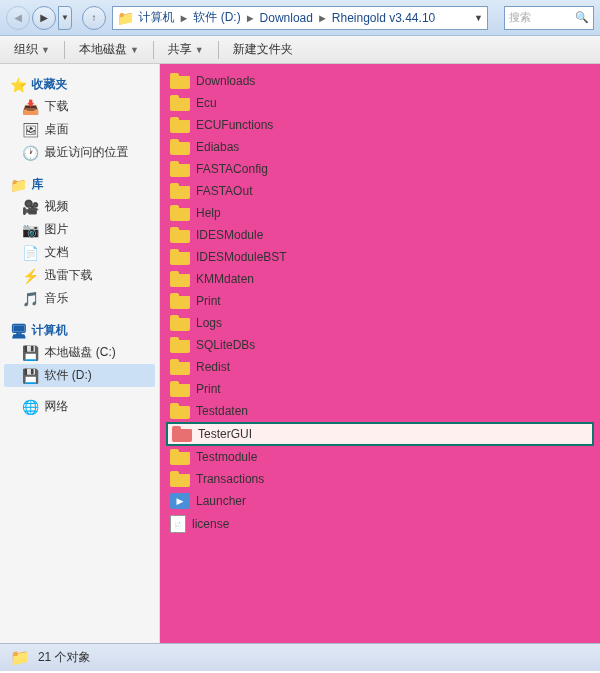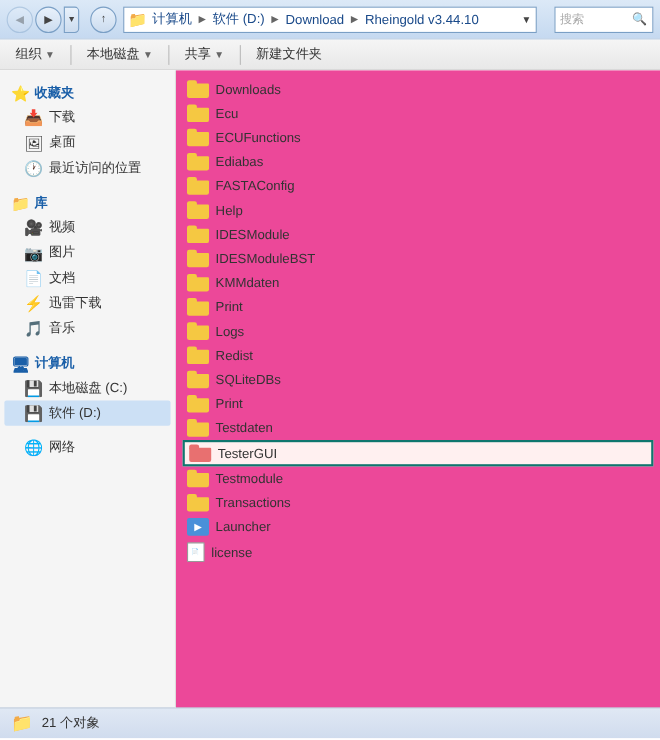--- a/index.html
+++ b/index.html
@@ -369,20 +369,24 @@
       <div class="file-item">
         <span class="folder-icon"></span>
         <span style="font-size:12px;">Ediabas</span>
       </div>
       <div class="file-item">
         <span class="folder-icon"></span>
         <span style="font-size:12px;">FASTAConfig</span>
       </div>
       <div class="file-item">
         <span class="folder-icon"></span>
+        <span style="font-size:12px;">FASTAOut</span>
+      </div>
+      <div class="file-item">
+        <span class="folder-icon"></span>
         <span style="font-size:12px;">Help</span>
       </div>
       <div class="file-item">
         <span class="folder-icon"></span>
         <span style="font-size:12px;">IDESModule</span>
       </div>
       <div class="file-item">
         <span class="folder-icon"></span>
         <span style="font-size:12px;text-align:right;">IDESModuleBST</span>
       </div>
@@ -393,25 +397,25 @@
       <div class="file-item">
         <span class="folder-icon"></span>
         <span style="font-size:12px;">Print</span>
       </div>
       <div class="file-item">
         <span class="folder-icon"></span>
         <span style="font-size:12px;">Logs</span>
       </div>
       <div class="file-item">
         <span class="folder-icon"></span>
+        <span style="font-size:12px;">SQLiteDBs</span>
+      </div>
+      <div class="file-item">
+        <span class="folder-icon"></span>
         <span style="font-size:12px;">Redist</span>
-      </div>
-      <div class="file-item">
-        <span class="folder-icon"></span>
-        <span style="font-size:12px;">SQLiteDBs</span>
       </div>
       <div class="file-item">
         <span class="folder-icon"></span>
         <span style="font-size:12px;">Print</span>
       </div>
       <div class="file-item">
         <span class="folder-icon"></span>
         <span style="font-size:12px;">Testdaten</span>
       </div>
       <div class="file-item highlighted">

